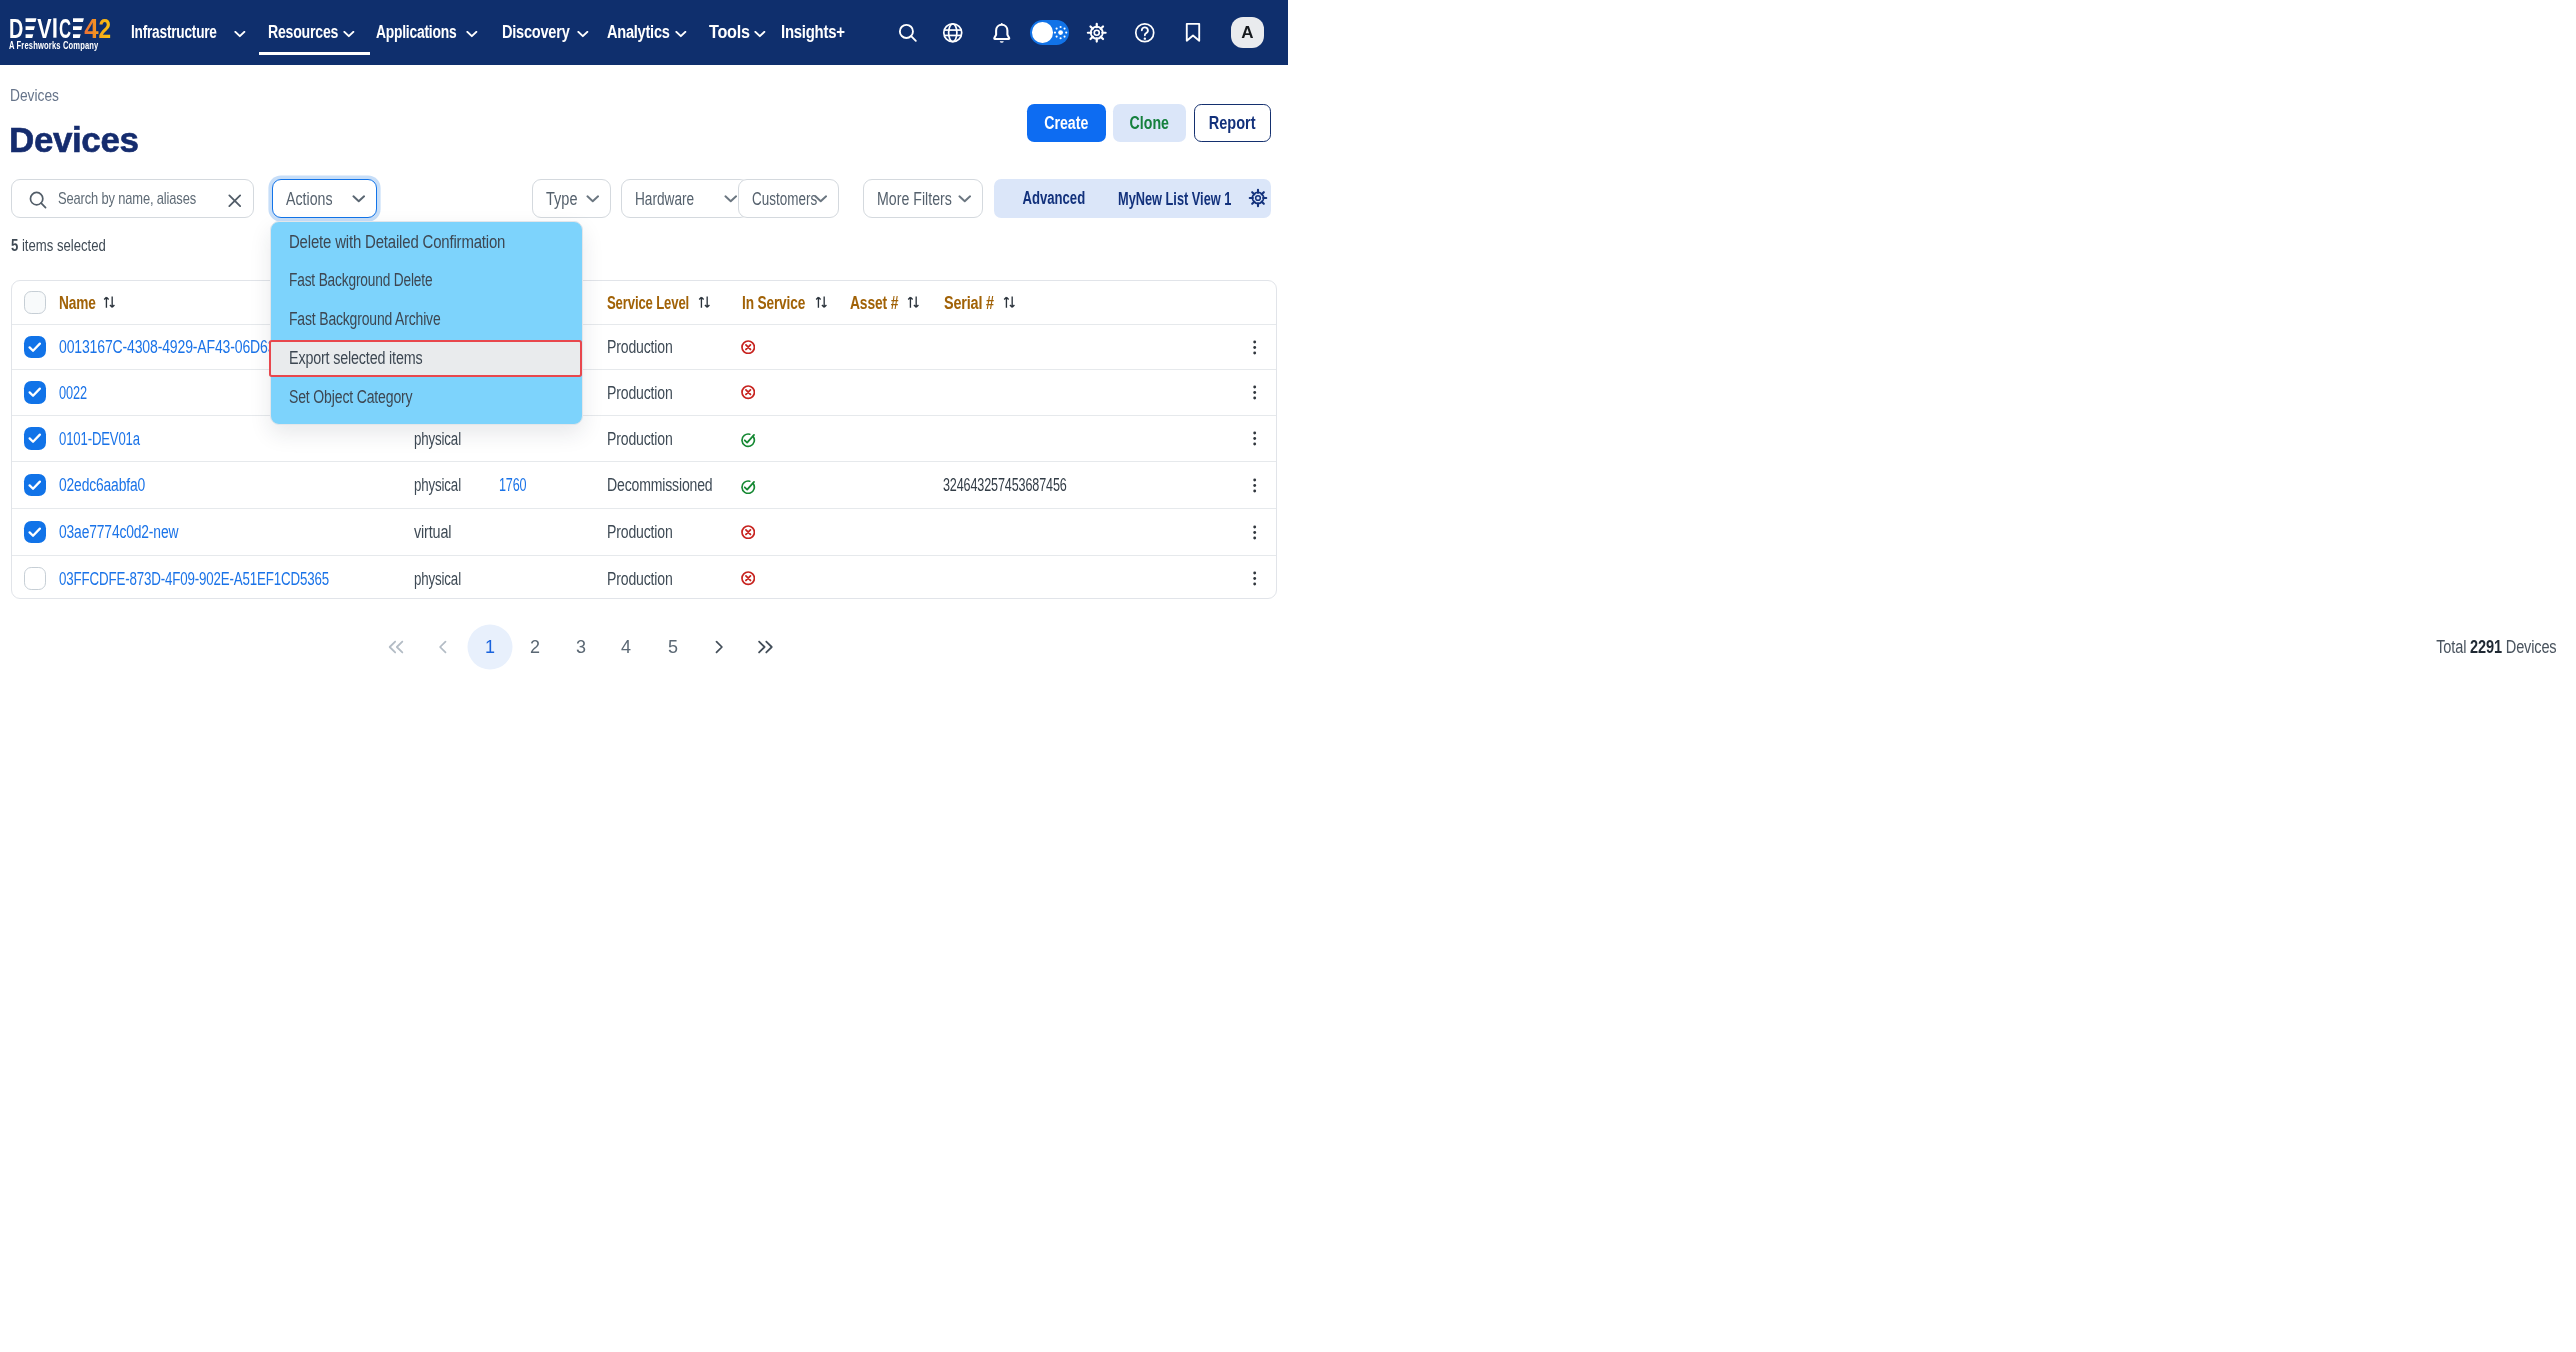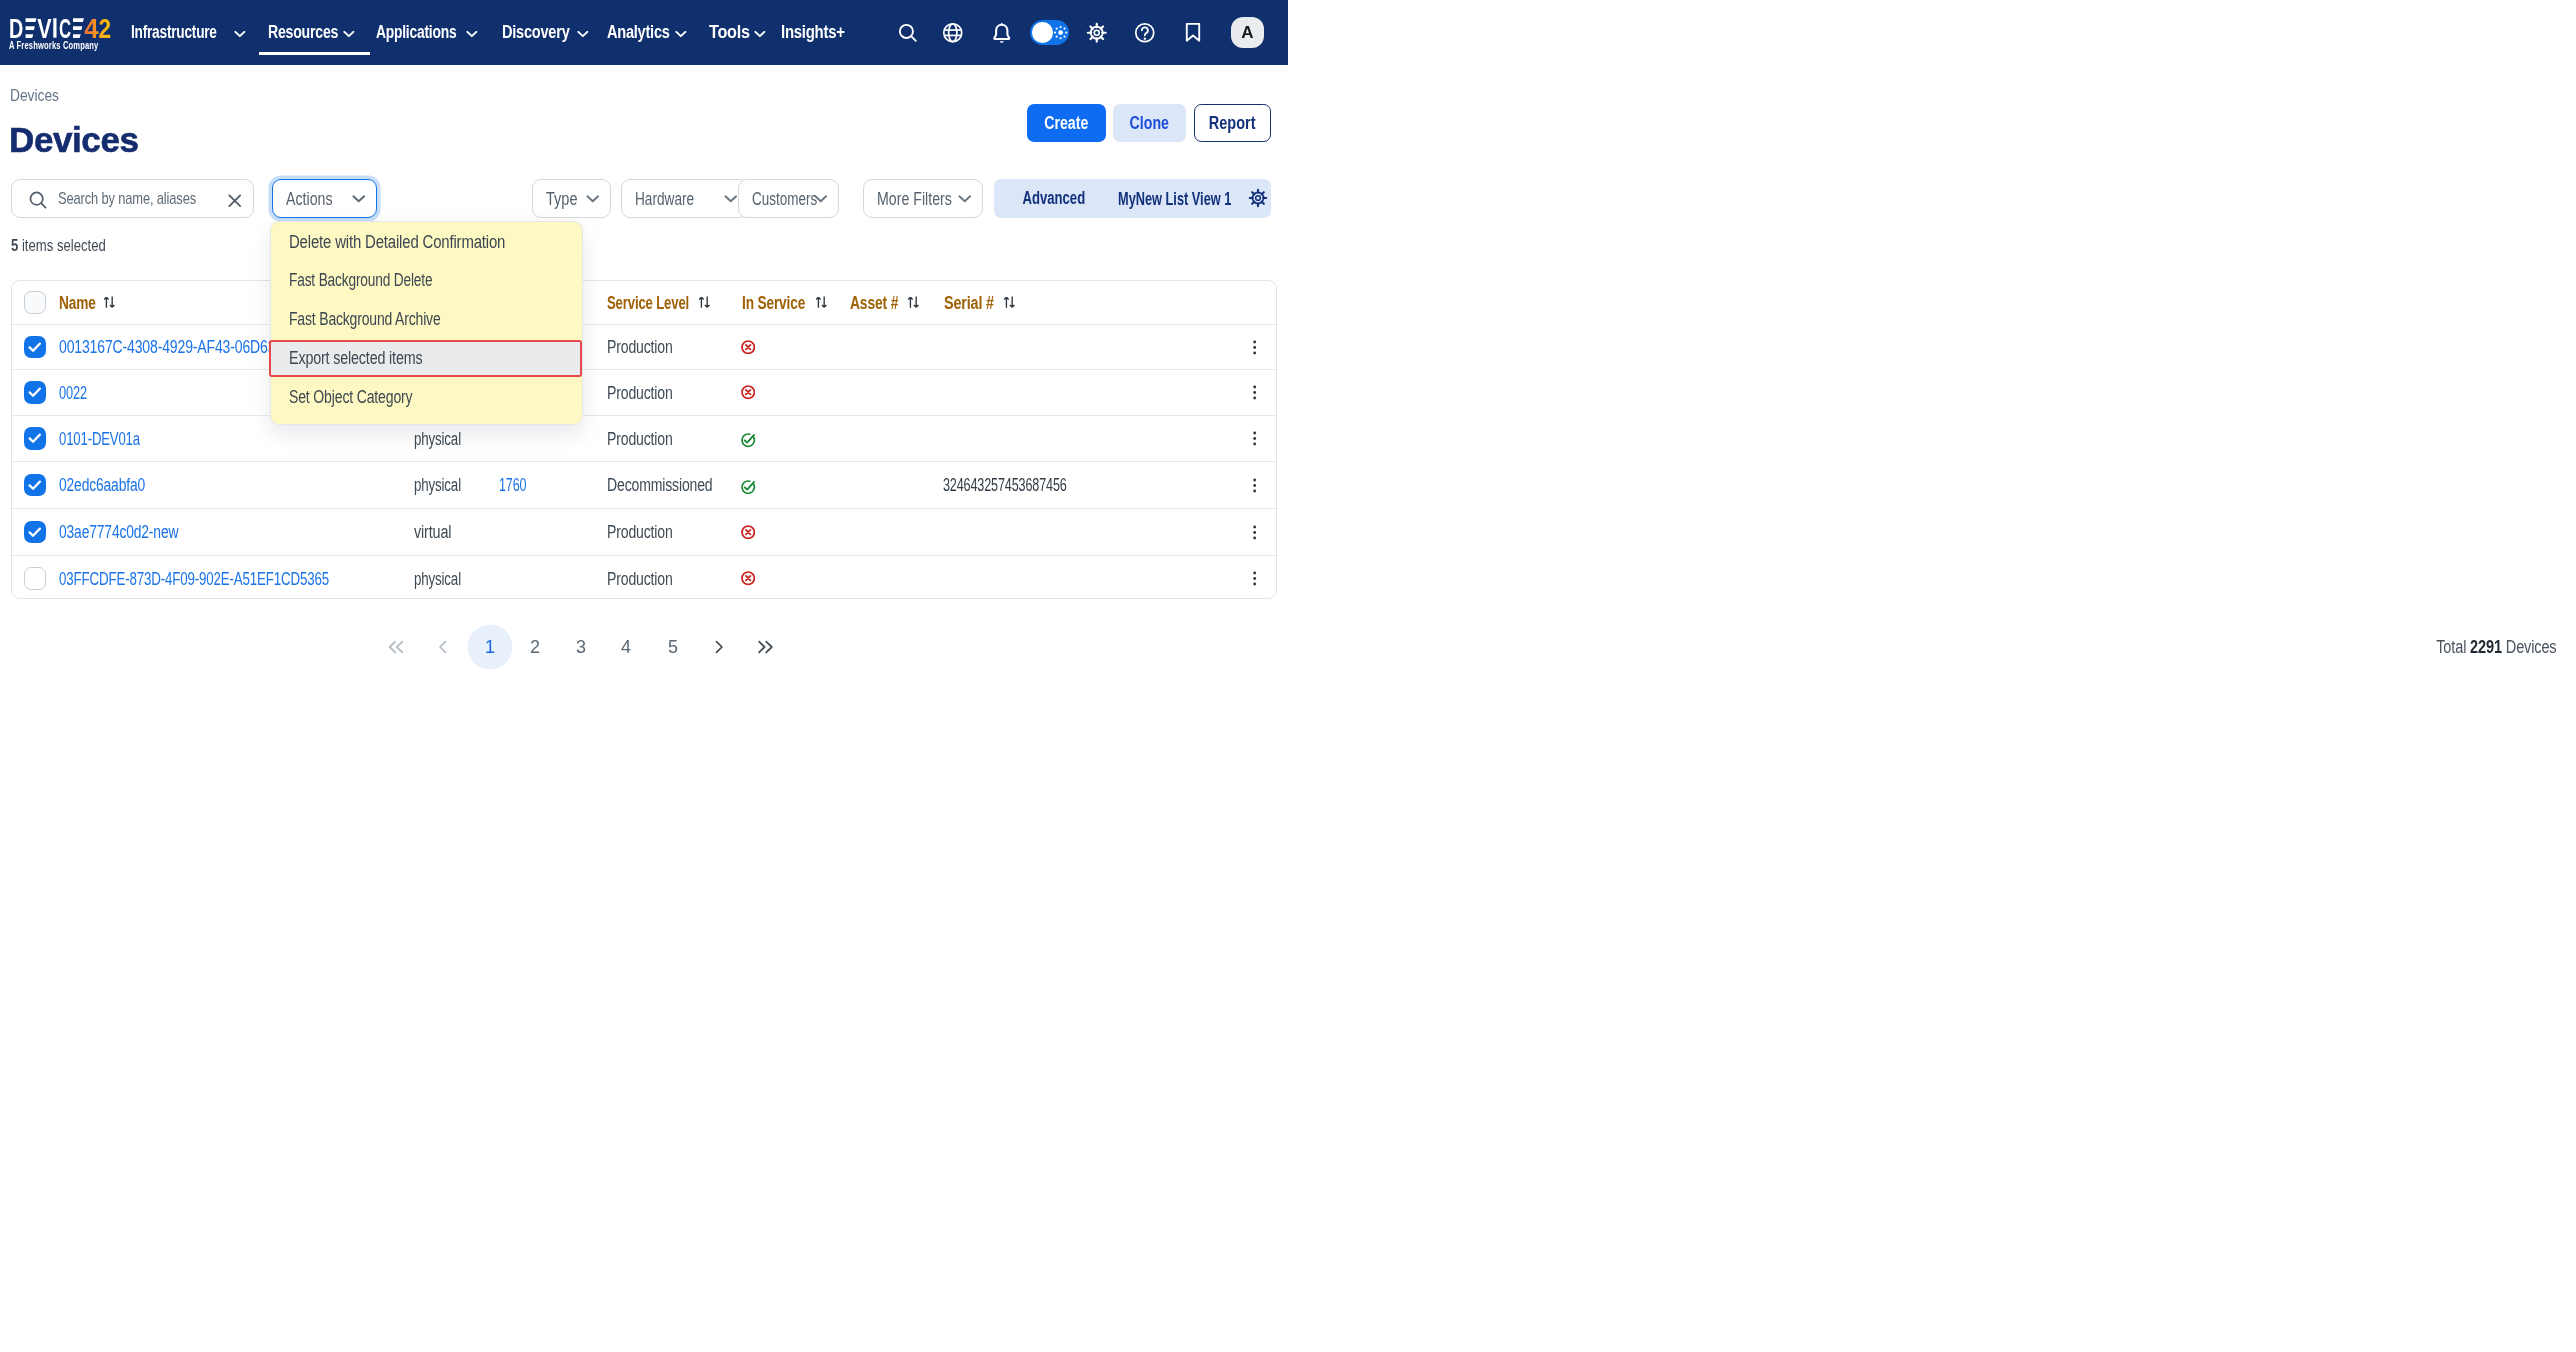--- a/index.html
+++ b/index.html
@@ -6,42 +6,42 @@
   html,body { width:1288px; height:676px; background:#fff; font-family:"Liberation Sans", sans-serif; overflow:hidden; }
   .nav { position:absolute; left:0; top:0; width:1288px; height:65px; background:#0f2f6d; }
   .navitem { position:absolute; top:0; height:65px; display:flex; align-items:center; gap:8px; color:#fff; font-size:18px; font-weight:700; letter-spacing:-0.3px; }
   .underline { position:absolute; left:259px; top:52px; width:111px; height:2.7px; background:#fff; }
   .tagline { position:absolute; left:9.4px; top:40px; color:#fff; font-size:10.4px; font-weight:700; letter-spacing:0.2px; }
   .nicon { position:absolute; top:21.5px; }
   .crumb { position:absolute; left:10px; top:87px; font-size:16px; color:#66748a; }
   h1.title { position:absolute; left:9px; top:120px; font-size:35px; font-weight:700; color:#152c6e; letter-spacing:-0.4px; -webkit-text-stroke:0.6px #152c6e; }
   .btn { position:absolute; top:104px; height:38px; border-radius:7.2px; display:flex; align-items:center; justify-content:center; font-size:17.5px; font-weight:700; }
   .btn-create { left:1027px; width:79px; background:#0d6cf2; color:#fff; }
-  .btn-clone { left:1113px; width:73px; background:#dbe6f9; color:#1d4ed8; }
+  .btn-clone { left:1113px; width:73px; background:#dbe6f9; color:#15803d; }
   .btn-report { left:1194px; width:77px; background:#fff; color:#13317b; border:1.8px solid #14306f; }
   .searchbox { position:absolute; left:10.8px; top:179px; width:243px; height:39px; border:1.3px solid #d4d9de; border-radius:9px; background:#fff; }
   .fbox { position:absolute; top:179px; height:39px; border:1.3px solid #d4d9de; border-radius:9px; background:#fff; color:#55616d; font-size:17.5px;padding-left:34px; }
   .fbox .lbl { position:absolute; left:12.6px; top:50%; transform:translateY(-50%); }
   .fbox .chev { position:absolute; right:10.8px; top:50%; margin-top:-3.6px; }
   .actions { left:272px; width:105px; border:1.8px solid #1274e9; box-shadow:0 0 0 3.6px #c7def8; }
   .fblue { position:absolute; top:179px; height:39px; border-radius:7.2px; background:#dbe6f9; color:#12317c; font-size:17.5px; font-weight:700; display:flex; align-items:center; justify-content:center; }
   .selinfo { position:absolute; left:10.8px; top:237px; font-size:16px; color:#3f4a55; }
   .tbl { position:absolute; left:10.8px; top:280px; width:1266px; height:319px; border:1.3px solid #e1e4e9; border-radius:9px; background:#fff; overflow:hidden; }
   .trow { position:relative; border-bottom:0.9px solid #e6e9ec; }
   .cb { position:absolute; left:12px; top:50%; margin-top:-11.2px; width:22.4px; height:22.4px; border-radius:7.2px; }
   .cb-off { background:#f8fafb; border:1.8px solid #c6ced5; }
   .cb-on { background:#1173e8; display:flex; align-items:center; justify-content:center; }
   .link { position:absolute; left:48px; top:50%; transform:translateY(-50%); font-size:18px; color:#1a73e8; letter-spacing:-0.2px; }
   .cell { position:absolute; top:50%; transform:translateY(-50%); font-size:18px; color:#3e4a55; letter-spacing:-0.2px; }
   .hcell { position:absolute; top:50%; transform:translateY(-50%); font-size:18px; font-weight:700; color:#a16207; letter-spacing:-0.2px; display:flex; align-items:center; gap:7.2px; }
   .svc { position:absolute; left:729px; top:50%; margin-top:-7.2px; }
   .kebab { position:absolute; left:1240px; top:50%; margin-top:-7.4px; }
   .link { left:47px; }
   .sort { position:absolute; top:50%; margin-top:-7.2px; }
-  .menu { position:absolute; left:270px; top:221px; width:313px; height:204px; background:#fef9c3; border:0.9px solid #e3e6ea; border-radius:9px; box-shadow:0 9px 21.5px rgba(30,40,60,0.10); z-index:20; }
+  .menu { position:absolute; left:270px; top:221px; width:313px; height:204px; background:#7dd3fc; border:0.9px solid #e3e6ea; border-radius:9px; box-shadow:0 9px 21.5px rgba(30,40,60,0.10); z-index:20; }
   .mi { position:absolute; left:18px; transform:translateY(-50%); font-size:18px; color:#3d4752; letter-spacing:-0.2px; white-space:nowrap; }
   .mhl { position:absolute; left:-2.2px; top:118px; width:313px; height:37px; background:#e9ebed; border:2.7px solid #e8474d; border-radius:2.7px; }
   .pag { position:absolute; top:647px; transform:translate(-50%,-50%); font-size:18px; color:#5b6874; }
   .pagc { position:absolute; left:490px; top:647px; width:45px; height:45px; border-radius:50%; background:#e8f0fc; transform:translate(-50%,-50%); display:flex; align-items:center; justify-content:center; color:#1a63dd; font-size:18px; }
   .parr { position:absolute; top:647px; transform:translate(-50%,-50%); }
   .total { position:absolute; top:647px; right:20px; transform:translateY(-50%); font-size:18px; color:#49535e; letter-spacing:-0.2px; }
   .total b { color:#1f2933; }
   .sx { display:inline-block; transform:scaleX(var(--f,0.78)); transform-origin:0 50%; white-space:nowrap; }
   .sxc { display:inline-block; transform:scaleX(var(--f,0.80)); transform-origin:50% 50%; white-space:nowrap; }
   .navchev { position:absolute; top:30.5px; }

